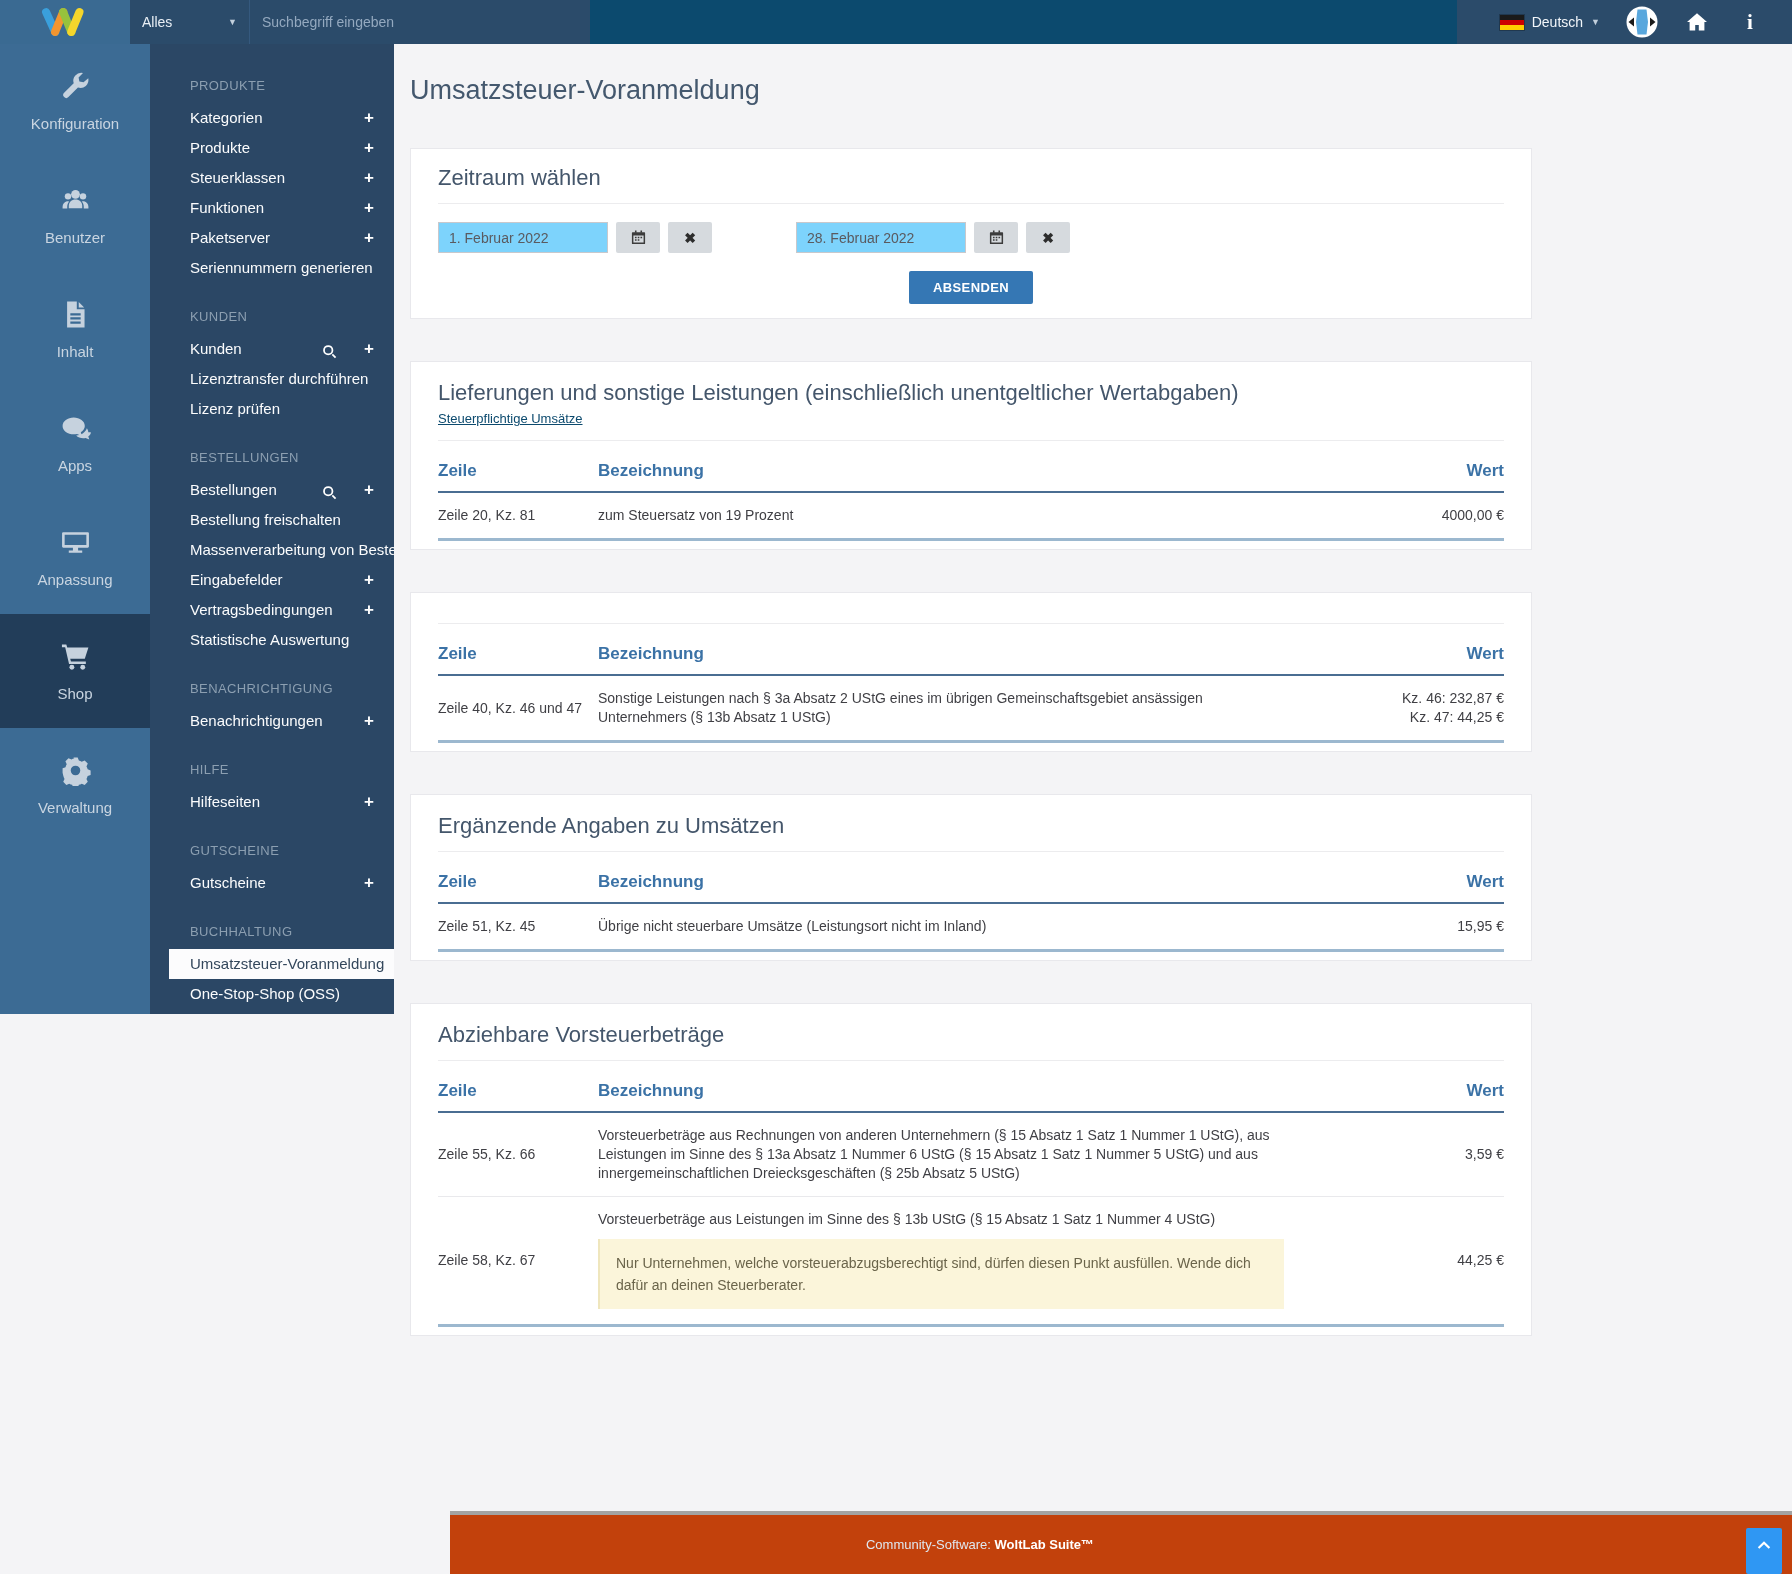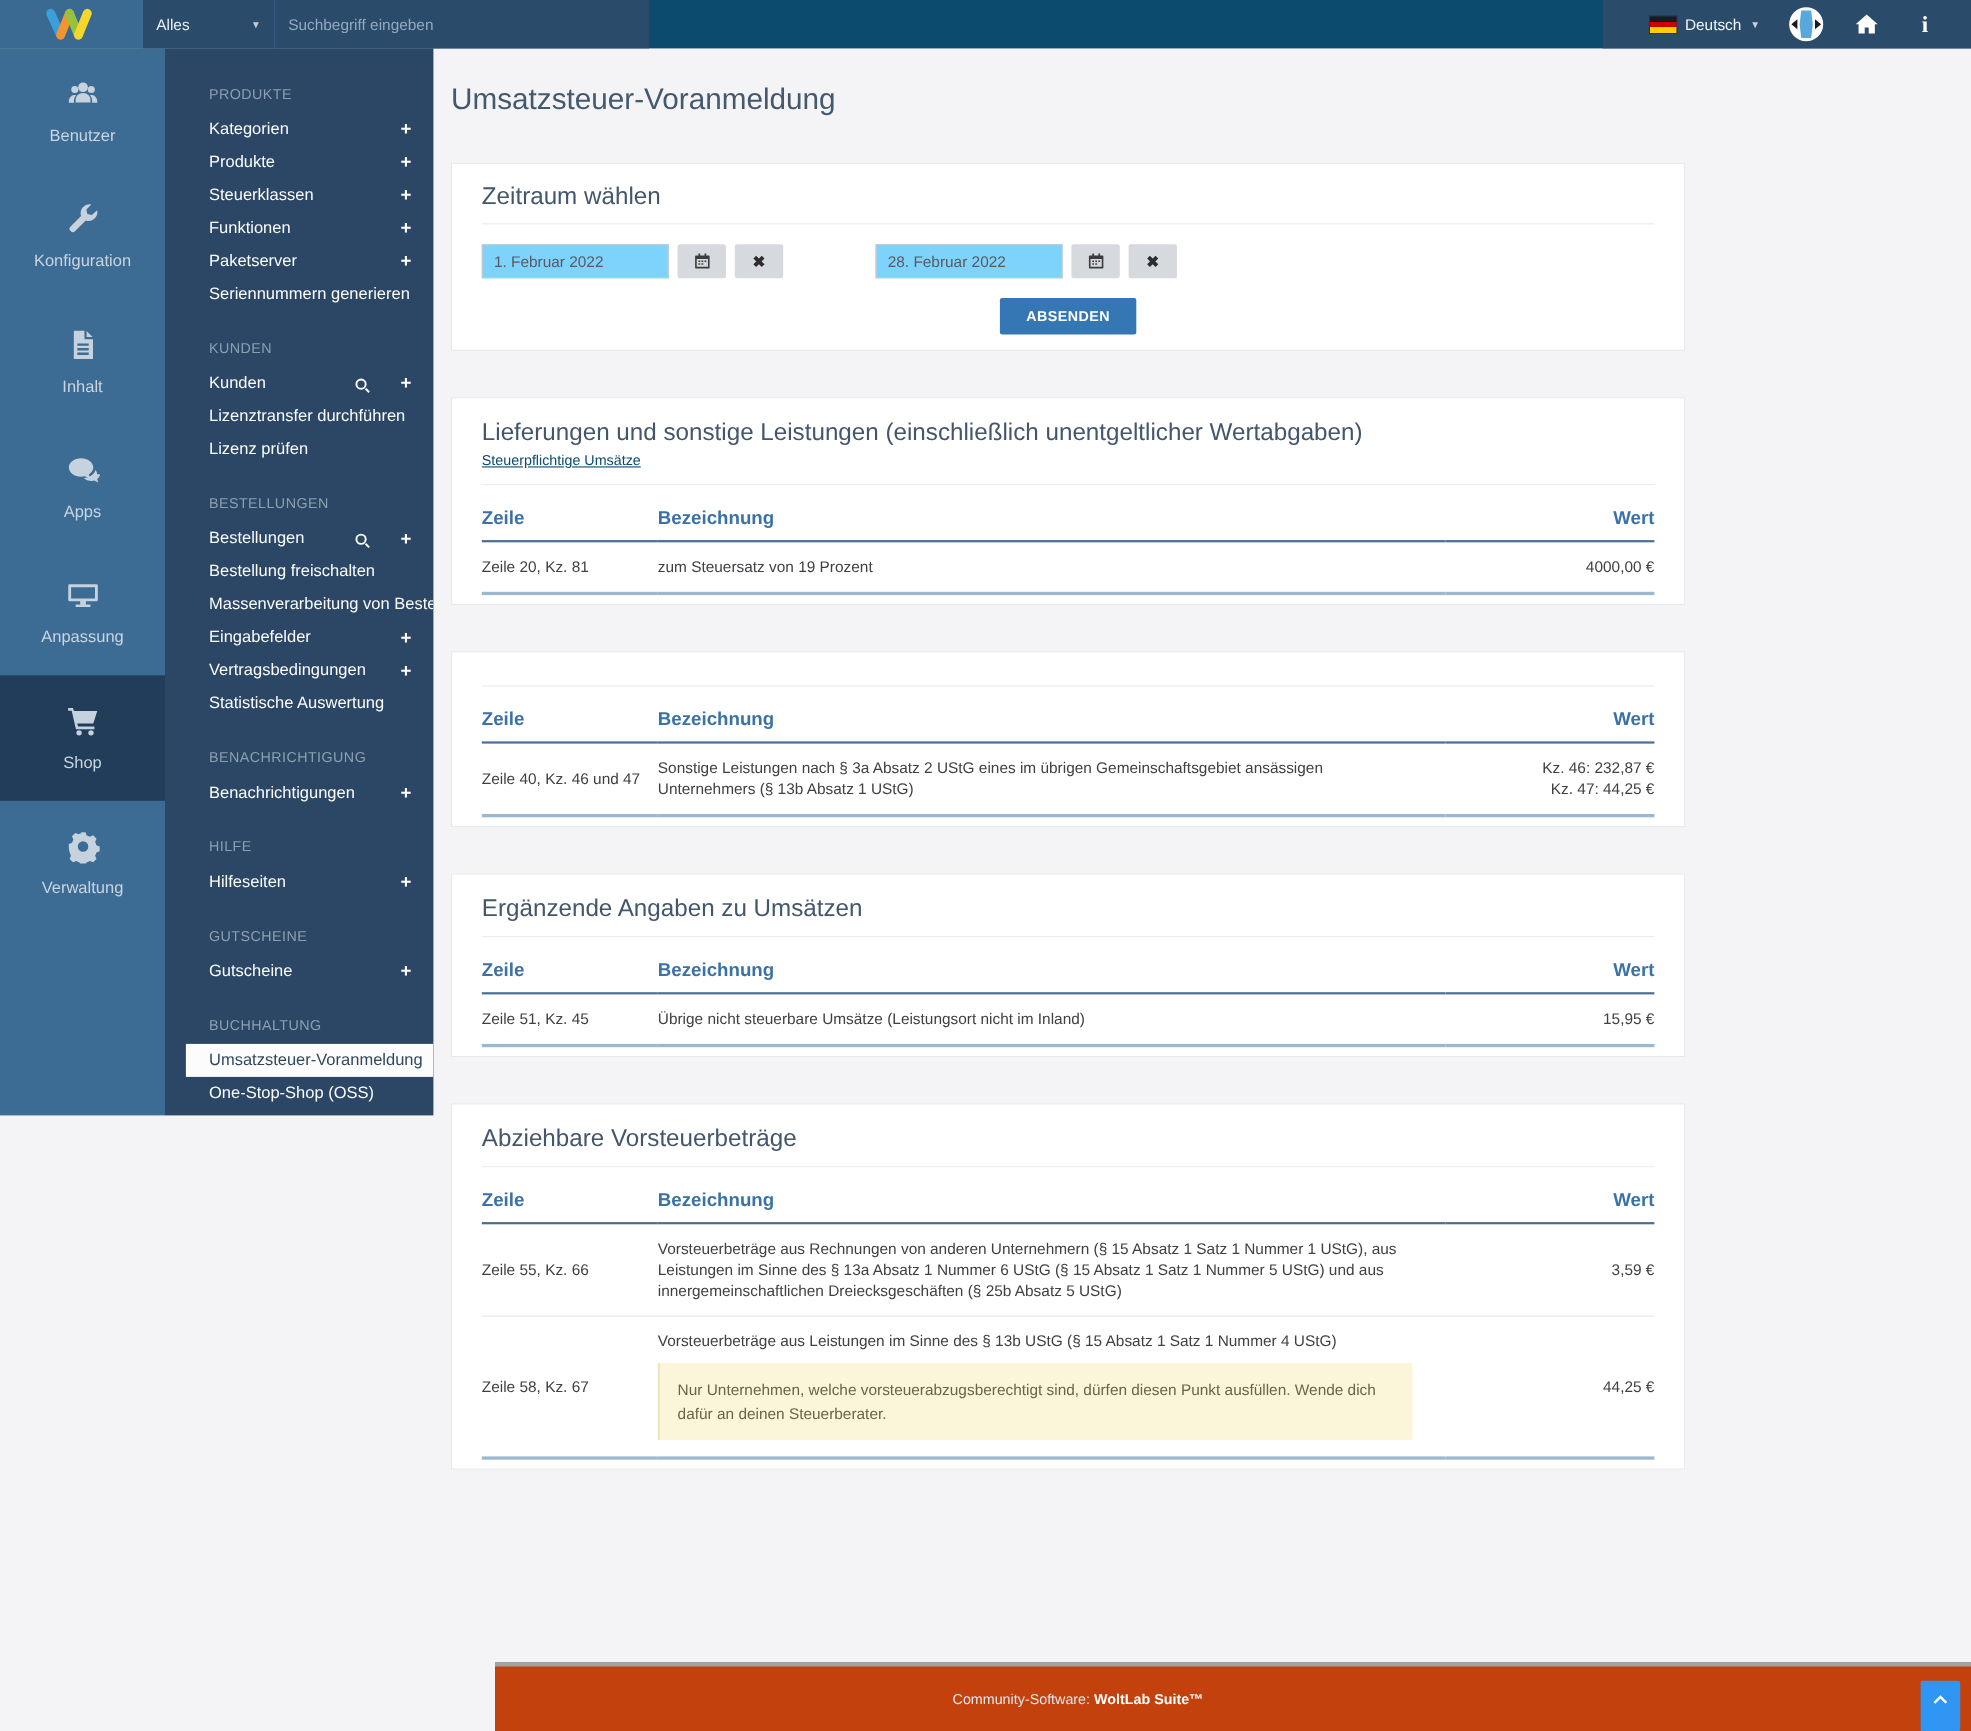--- a/index.html
+++ b/index.html
@@ -118,33 +118,33 @@
     </div>
     <div class="tb-icon-btn tb-info">
       <span>i</span>
     </div>
   </div>
 </div>
 
 <div class="rail" id="rail">
     <div class="rail-item">
       <span class="rail-icon"><svg viewBox="0 0 24 24">
+          <path d="M21.9 5.6a6.2 6.2 0 0 1-8 7.2L6.5 20.2a2.3 2.3 0 0 1-3.3-3.3l7.4-7.4a6.2 6.2 0 0 1 7.2-8L14.4 5l.6 3.2 3.2.6 3.7-3.2z"></path>
+        </svg></span>
+      <span class="rail-label">Konfiguration</span>
+    </div>
+    <div class="rail-item">
+      <span class="rail-icon"><svg viewBox="0 0 24 24">
           <circle cx="6.2" cy="8.8" r="2.5"></circle>
           <circle cx="17.8" cy="8.8" r="2.5"></circle>
           <circle cx="12" cy="7.2" r="3.4"></circle>
           <path d="M12 11.2c3 0 5.2 2.1 5.2 4.8v2H6.8v-2c0-2.7 2.2-4.8 5.2-4.8z"></path>
           <path d="M5.4 12.6c-2 .5-3.4 2.2-3.4 4.2v1.4h3.6v-1.4c0-1.6.6-3 1.6-4a5.5 5.5 0 0 0-1.8-.2zM18.6 12.6c2 .5 3.4 2.2 3.4 4.2v1.4h-3.6v-1.4c0-1.6-.6-3-1.6-4 .6-.2 1.2-.2 1.8-.2z"></path>
         </svg></span>
       <span class="rail-label">Benutzer</span>
-    </div>
-    <div class="rail-item">
-      <span class="rail-icon"><svg viewBox="0 0 24 24">
-          <path d="M21.9 5.6a6.2 6.2 0 0 1-8 7.2L6.5 20.2a2.3 2.3 0 0 1-3.3-3.3l7.4-7.4a6.2 6.2 0 0 1 7.2-8L14.4 5l.6 3.2 3.2.6 3.7-3.2z"></path>
-        </svg></span>
-      <span class="rail-label">Konfiguration</span>
     </div>
     <div class="rail-item">
       <span class="rail-icon"><svg viewBox="0 0 24 24">
           <path d="M5.5 2H13v6h6v14H5.5z"></path>
           <path d="M14.5 2.3L18.7 6.5H14.5z"></path>
           <path d="M8 11h8v1.7H8zM8 14.2h8v1.7H8zM8 17.4h8v1.7H8z" fill="#3c6b94"></path>
         </svg></span>
       <span class="rail-label">Inhalt</span>
     </div>
     <div class="rail-item">

